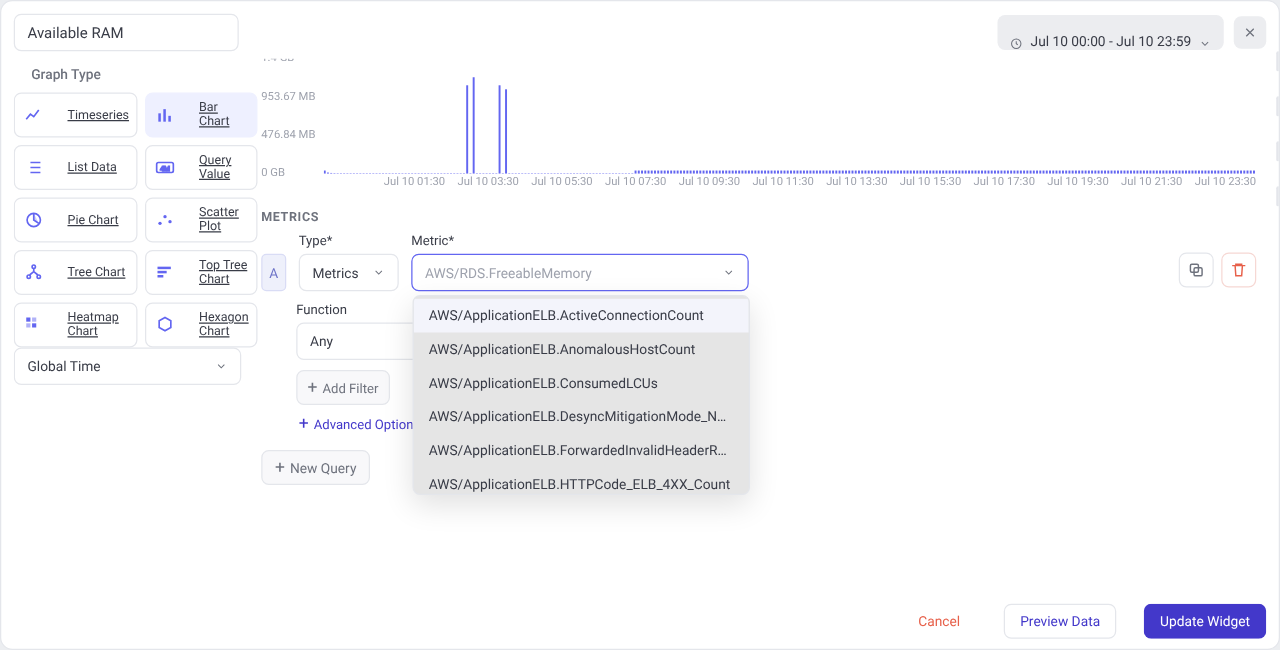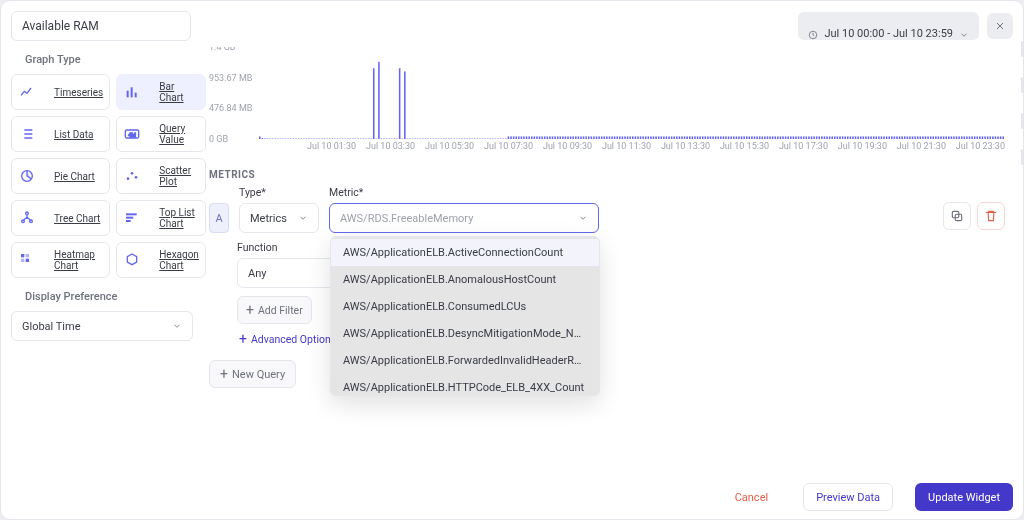--- a/index.html
+++ b/index.html
@@ -167,21 +167,21 @@
             <span>Tree Chart</span>
           </div>
           <div class="gbtn">
             <span class="ic">
               <svg width="16" height="16" viewBox="0 0 24 24" fill="#6366f1">
                 <rect x="3" y="5" width="16" height="3"></rect>
                 <rect x="3" y="10" width="11" height="3"></rect>
                 <rect x="3" y="15" width="7" height="3"></rect>
               </svg>
             </span>
-            <span>Top List Chart</span>
+            <span>Top Tree Chart</span>
           </div>
           <div class="gbtn">
             <span class="ic">
               <svg width="16" height="16" viewBox="0 0 24 24" fill="#6366f1">
                 <rect x="3" y="3" width="5" height="5"></rect>
                 <rect x="10" y="3" width="5" height="5" opacity=".5"></rect>
                 <rect x="3" y="10" width="5" height="5" opacity=".5"></rect>
                 <rect x="10" y="10" width="5" height="5"></rect>
               </svg>
             </span>
@@ -189,21 +189,20 @@
           </div>
           <div class="gbtn">
             <span class="ic">
               <svg width="16" height="16" viewBox="0 0 24 24" fill="none" stroke="#6366f1" stroke-width="2">
                 <path d="M12 3l7 4v8l-7 4-7-4V7z"></path>
               </svg>
             </span>
             <span>Hexagon Chart</span>
           </div>
         </div>
-      <h4 style="margin-top:12px">Display Preference</h4>
       <div class="select">
         <span>Global Time</span>
         <svg class="chev" viewBox="0 0 24 24" fill="none" stroke="#6e727d" stroke-width="2">
             <path d="M6 9l6 6 6-6"></path>
           </svg>
       </div>
     </div>
 
     <div class="main">
       <div class="chart">

